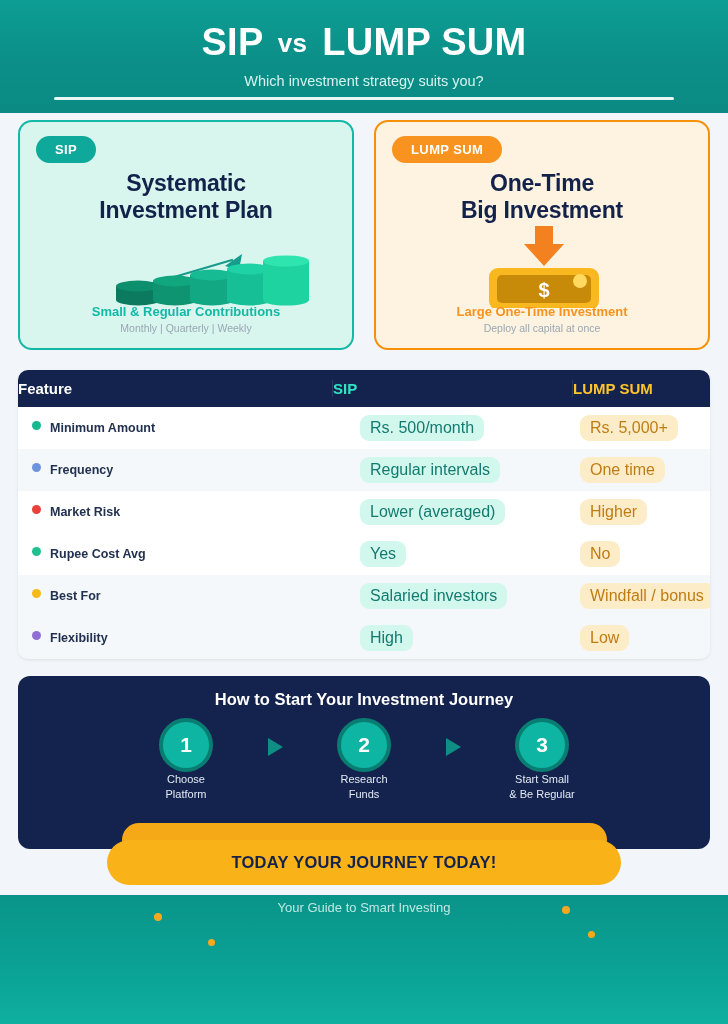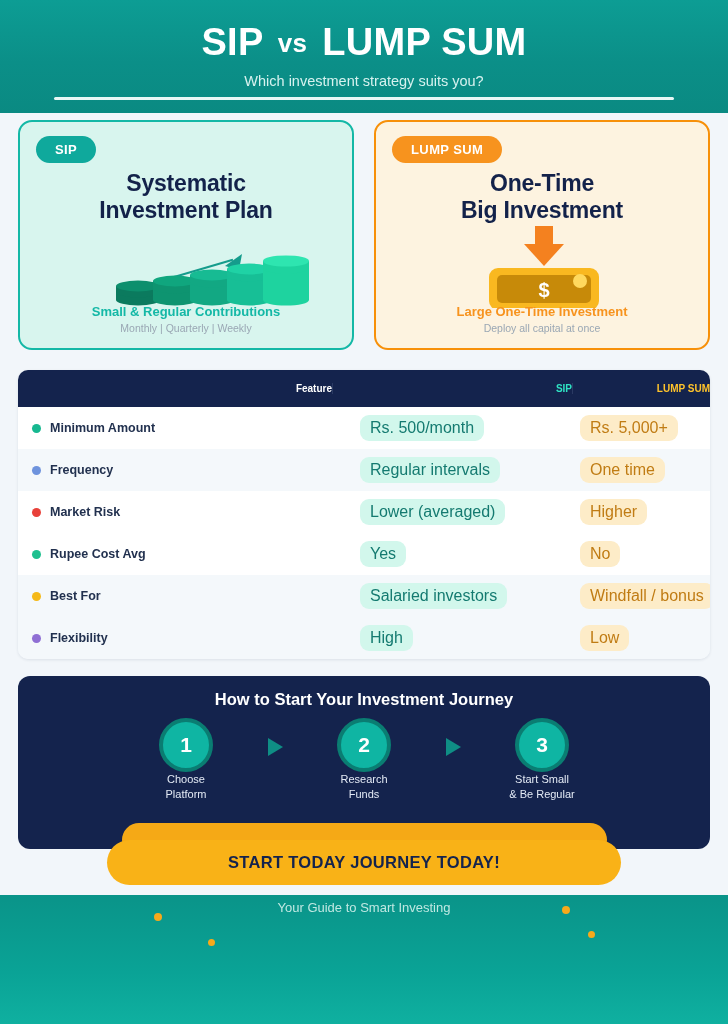--- a/index.html
+++ b/index.html
@@ -65,31 +65,31 @@
 
   .card .caps { position: absolute; left: 0; right: 0; bottom: 14px; }
 
   
   .table {
     position: absolute; top: 370px; left: 18px; width: 692px;
     border-radius: 10px; overflow: hidden;
     box-shadow: 0 1px 3px rgba(20,40,70,.10);
   }
   .thead { display: flex; background: #14234d; height: 37px; align-items: center; }
-  .thead div { font-size: 10px; font-weight: 800; text-align: right; }
+  .thead div { font-size: 15px; font-weight: 800; text-align: left; }
   .col-f { width: 314px; }
   .col-s { width: 240px; border-left: 1px solid #2b3a63; }
   .col-l { width: 138px; border-left: 1px solid #2b3a63; }
   .th-f { color: #ffffff; }
   .th-s { color: #2fe3c4; }
   .th-l { color: #ffc32b; }
 
   .trow { display: flex; align-items: center; height: 42px; background: #ffffff; }
   .trow.alt { background: #f4f8fb; }
-  .trow .c-f { width: 314px; display: flex; align-items: center; padding-left: 14px; }
+  .trow .c-f { width: 314px; display: flex; padding-left: 14px; }
   .trow .c-s { width: 240px; padding-left: 28px; }
   .trow .c-l { width: 138px; padding-left: 8px; }
   .dot { width: 9px; height: 9px; border-radius: 50%; margin-right: 9px; flex: none; }
   .feat { font-size: 12.5px; color: #22314f; font-weight: 600; }
   .pill {
     display: inline-block; padding: 4px 10px; border-radius: 9px;
     font-size: 16px; font-weight: 500; white-space: nowrap;
   }
   .pill-s { background: #d2f7ec; color: #147a70; }
   .pill-l { background: #fdecc8; color: #c07c14; }
@@ -320,21 +320,21 @@
           <div class="tri"></div>
         </div>
         <div class="step">
           <div class="circle">3</div>
           <div class="steplabel"><span>Start Small</span><br><span>&amp; Be Regular</span></div>
         </div>
       </div>
   </div>
 
   <div class="cta-ghost"></div>
-  <div class="cta">START TODAY JOURNEY TODAY!</div>
+  <div class="cta">TODAY YOUR JOURNEY TODAY!</div>
 
   <div class="footer">
     <div class="fdot" style="left:154px;top:18px;width:8px;height:8px;"></div>
     <div class="fdot" style="left:208px;top:44px;width:7px;height:7px;"></div>
     <div class="fdot" style="left:562px;top:11px;width:8px;height:8px;"></div>
     <div class="fdot" style="left:588px;top:36px;width:7px;height:7px;"></div>
     <div class="tag">Your Guide to Smart Investing</div>
   </div>
 
 </div>

